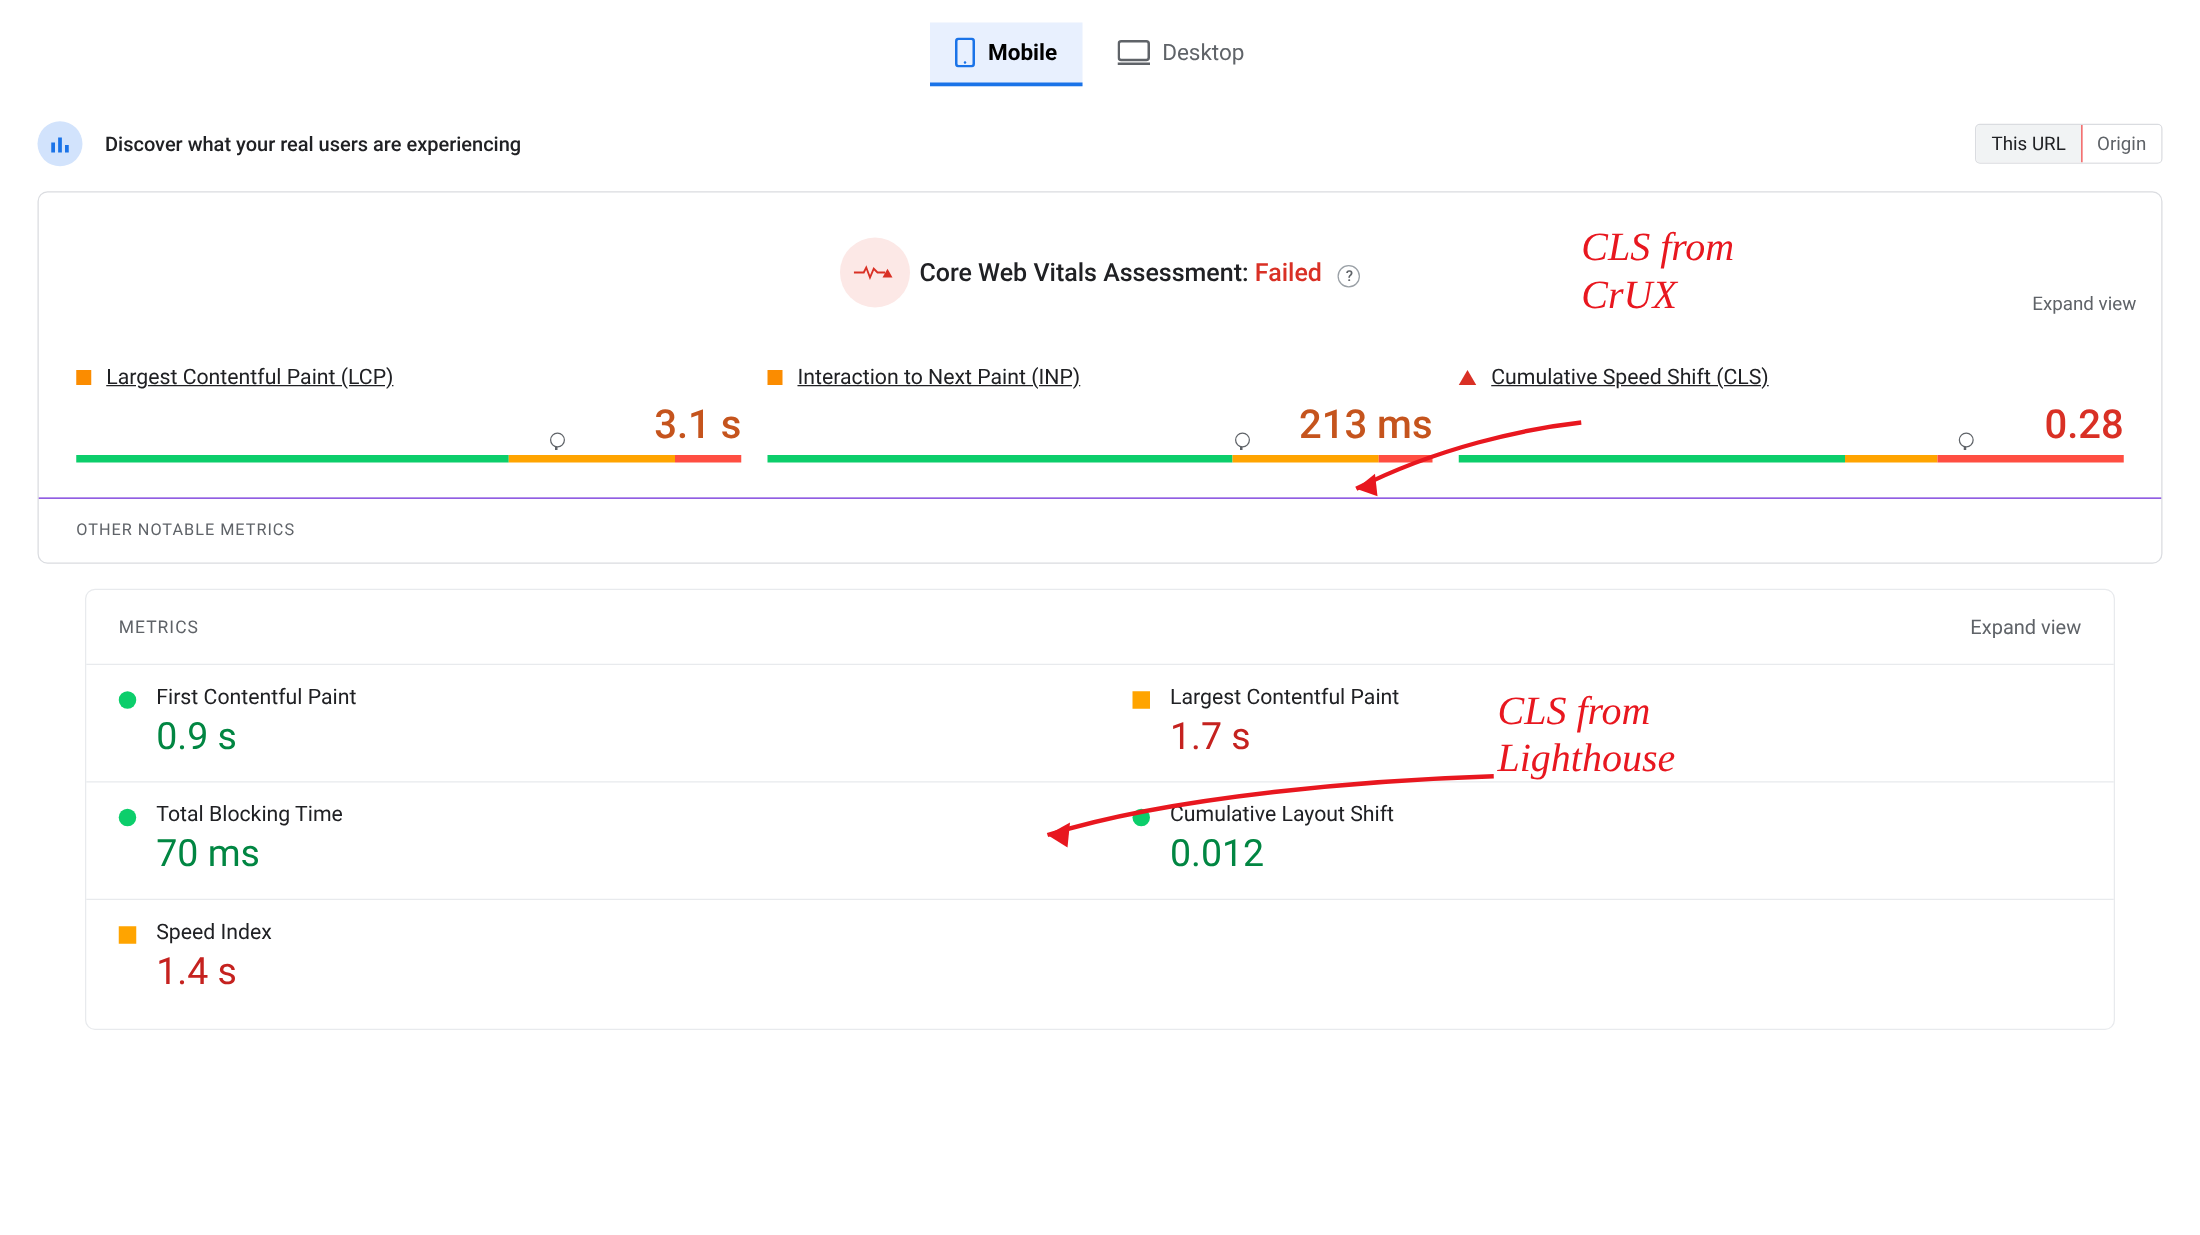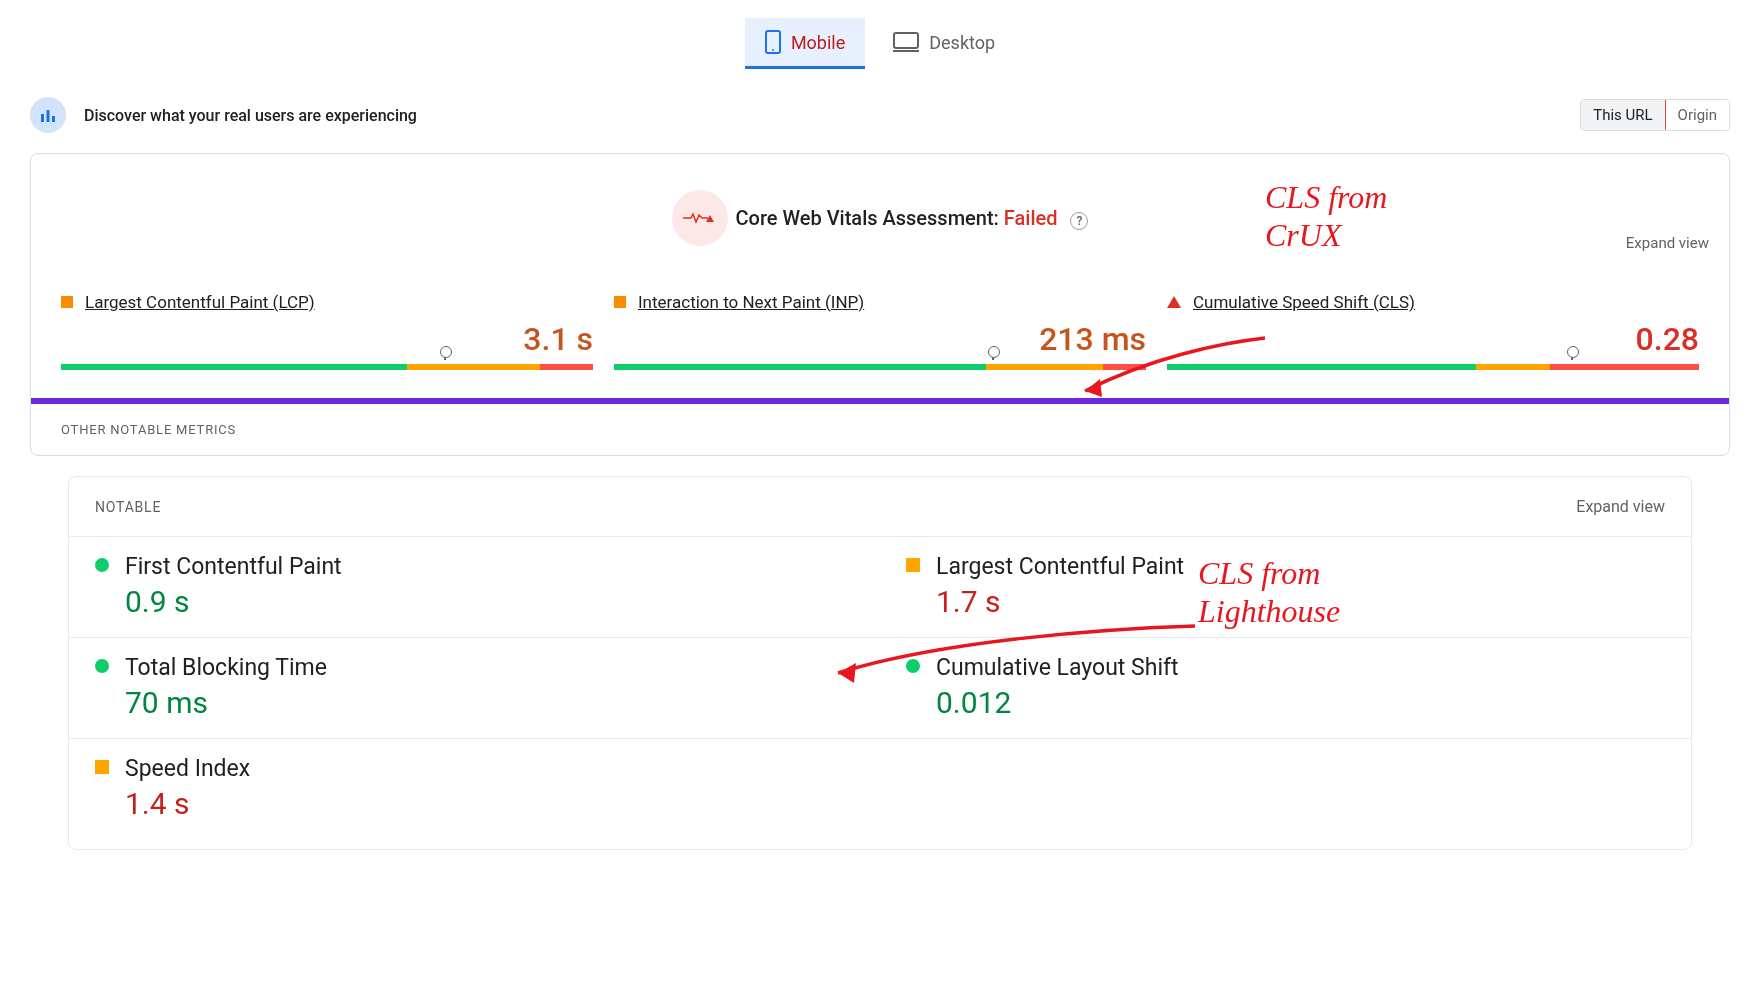--- a/index.html
+++ b/index.html
@@ -22,23 +22,23 @@
     align-items: center;
     gap: 10px;
     padding: 12px 20px;
     font-size: 18px;
     color: #5f6368;
     cursor: pointer;
     border-bottom: 3px solid transparent;
   }
   .tab.active {
     background: #e8f0fe;
-    color: #b91c1c;
+    color: #000000;
     border-bottom: 3px solid #1a73e8;
-    font-weight: 400;
+    font-weight: 700;
   }
   .tab svg { flex-shrink: 0; }
 
   .discover-row {
     display: flex;
     align-items: center;
     justify-content: space-between;
     padding: 28px 30px 0 30px;
   }
   .discover-left {
@@ -104,21 +104,21 @@
     font-size:12px;color:#5f6368;margin-left:8px;
   }
   .expand-link {
     position:absolute; right:20px; bottom:0;
     font-size:15px; color:#5f6368; cursor:pointer;
   }
 
   .vitals-grid {
     display:flex; gap:21px;
     padding: 40px 30px 28px;
-    border-bottom: 6px solid #6d28d9;
+    border-bottom: 1px solid #6d28d9;
   }
   .vital {
     flex:1;
   }
   .vital-head {
     display:flex; align-items:center; gap:12px;
     font-size:17px;
   }
   .vital-head .name { text-decoration: underline; cursor:pointer; }
   .sq-orange { width:12px;height:12px;background:#fb8c00; }
@@ -171,21 +171,21 @@
     display:grid; grid-template-columns: 1fr 1fr;
   }
   .metric {
     padding: 16px 26px 18px;
     border-bottom:1px solid #e8eaed;
     display:flex; gap:16px; align-items:flex-start;
   }
   .metric:last-child, .metric:nth-last-child(2){ border-bottom:none; }
   .dot-green { width:14px;height:14px;border-radius:50%;background:#0cce6b;margin-top:5px;flex-shrink:0; }
   .dot-orange { width:14px;height:14px;background:#ffa400;margin-top:5px;flex-shrink:0; }
-  .metric-name { font-size:23px; color:#202124; }
+  .metric-name { font-size:17px; color:#202124; }
   .metric-val { font-size:30px; margin-top:4px; }
   .metric-val.green { color:#018642; }
   .metric-val.red { color:#c5221f; }
 
   
   .annot {
     position:absolute;
     font-family: 'Comic Sans MS', 'Segoe Script', cursive;
     color:#e8171f; font-size:32px; line-height:1.2;
     font-style: italic;
@@ -303,21 +303,21 @@
     <path d="M195 5 C 150 10, 80 25, 15 58"></path>
     <polygon points="15,58 30,46 32,64"></polygon>
   </svg>
   <div class="annot" style="left:1265px;top:25px;white-space:pre">CLS from
 CrUX</div>
 </div>
 
 <div class="metrics-outer">
 <div class="metrics-card">
   <div class="metrics-head">
-    <span class="metrics-title">NOTABLE</span>
+    <span class="metrics-title">METRICS</span>
     <span style="cursor:pointer">Expand view</span>
   </div>
   <div class="metrics-grid">
     <div class="metric">
       <div class="dot-green"></div>
       <div>
         <div class="metric-name">First Contentful Paint</div>
         <div class="metric-val green">0.9 s</div>
       </div>
     </div>

